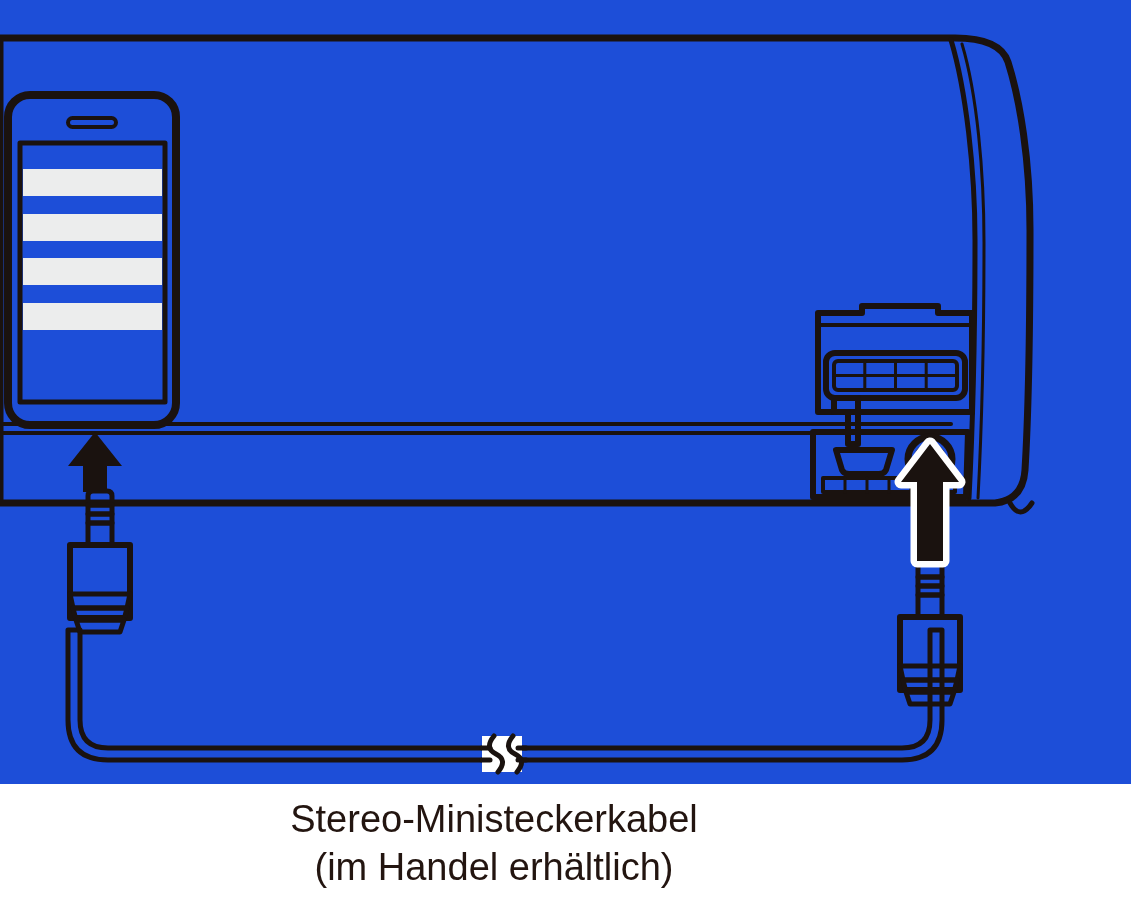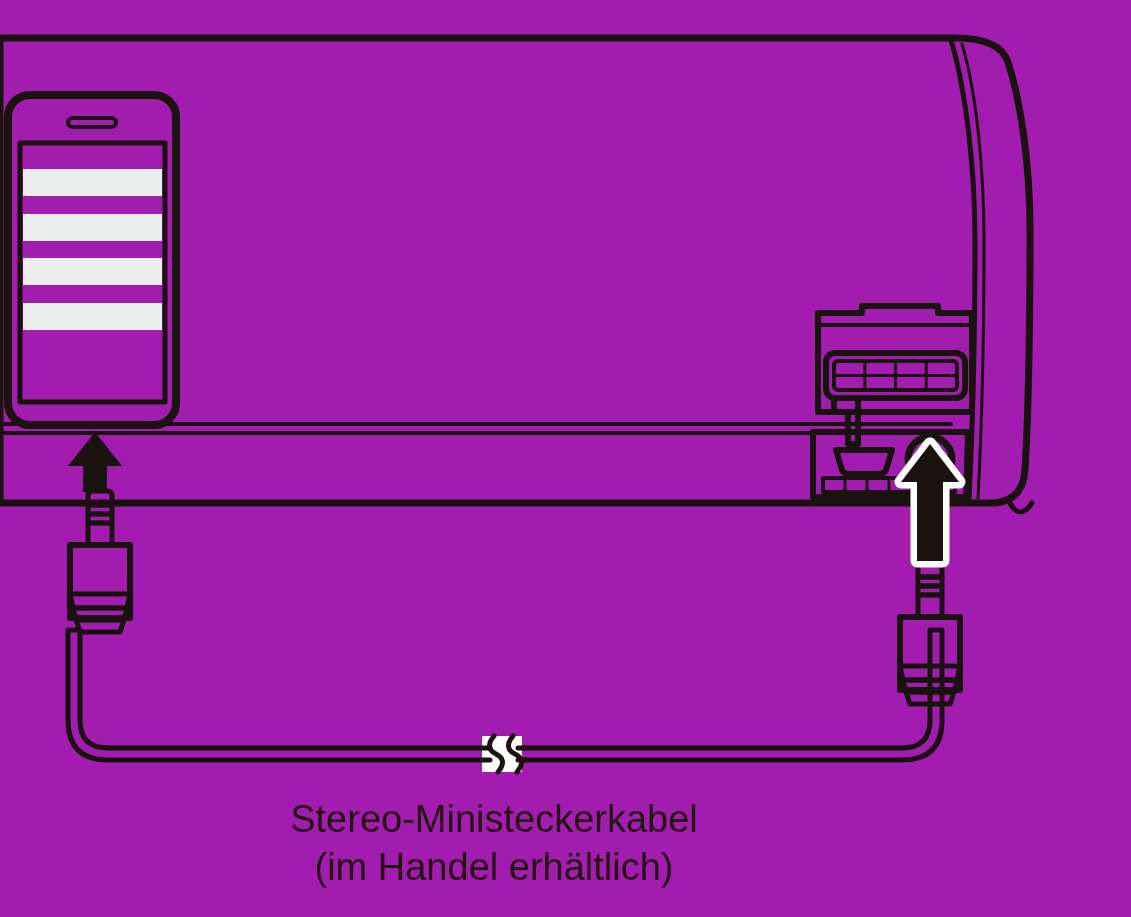--- a/index.html
+++ b/index.html
@@ -9,22 +9,22 @@
   }
   body {
     width: 1131px;
     height: 917px;
     overflow: hidden;
     font-family: "Liberation Sans", sans-serif;
   }
   #diagram-root {
     position: relative;
     width: 1131px;
-    height: 917px;
-    background: #a21caf;
+    height: 784px;
+    background: #1d4ed8;
     text-align: right;
   }
   svg.figure {
     display: block;
     width: 1131px;
     height: 917px;
   }
   .stroke-dark {
     stroke: #1a120f;
     fill: none;

